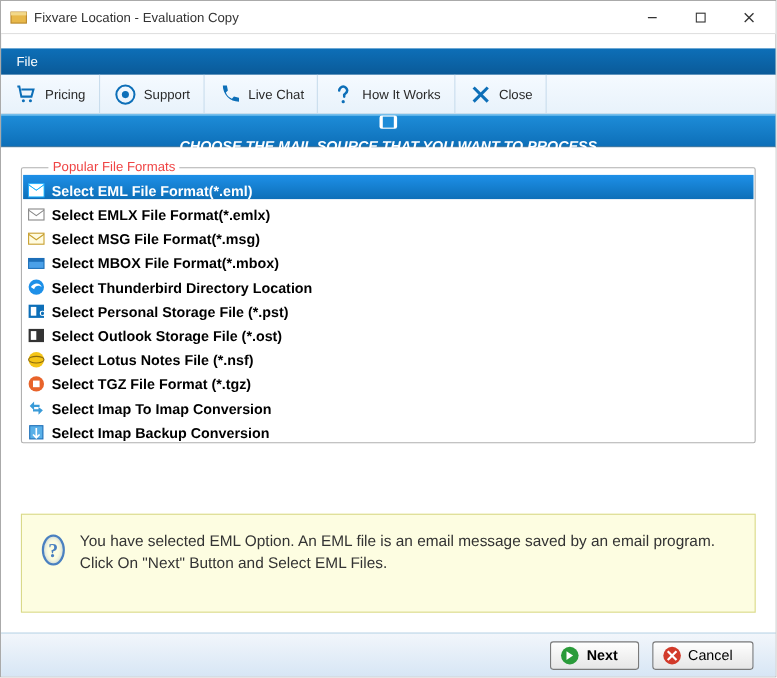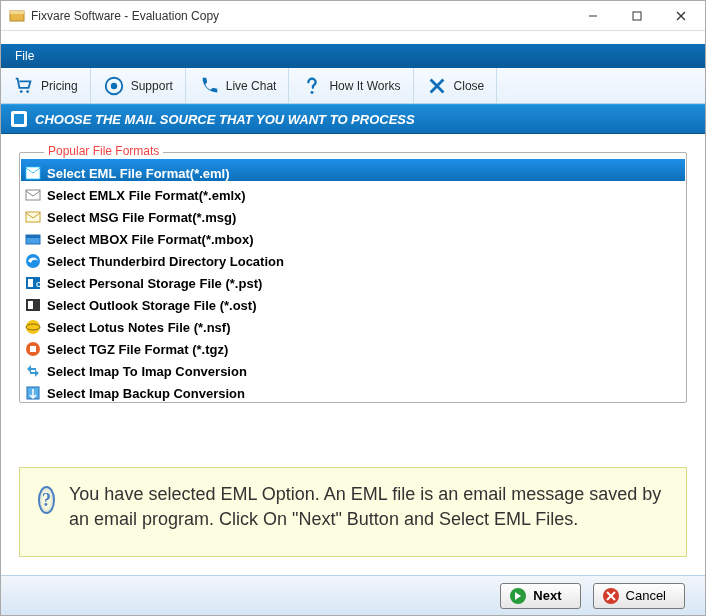--- a/index.html
+++ b/index.html
@@ -8,53 +8,53 @@
   .titlebar { height: 30px; background: #fff; display: flex; align-items: center; padding: 0 2px 0 8px; border-bottom: 1px solid #e0e0e0; }
   .titlebar .app-icon { width: 16px; height: 16px; margin-right: 6px; }
   .titlebar .title-text { flex: 1; color: #333; font-size: 12px; }
   .titlebar .win-controls { display: flex; }
   .titlebar .win-btn { width: 44px; height: 28px; display: flex; align-items: center; justify-content: center; color: #333; }
   .menubar { height: 24px; background: linear-gradient(#0d6fb8, #0a5a98); display: flex; align-items: center; padding: 0 6px; color: #fff; font-size: 12px; margin-top: 13px; }
   .menubar .menu-item { padding: 3px 8px; }
   .toolbar { height: 36px; background: linear-gradient(#f5faff, #e8f2fb); border-bottom: 1px solid #b7d2e6; display: flex; align-items: stretch; }
   .toolbar .tb-btn { display: flex; align-items: center; gap: 6px; padding: 0 12px; border-right: 1px solid #c9dded; color: #2a2a2a; font-size: 12px; }
   .toolbar .tb-btn .tb-icon { width: 22px; height: 22px; display: inline-block; }
-  .section-header { height: 30px; background: linear-gradient(#1d8cd8, #0d6fb8); display: flex; align-items: center; color: #fff; font-weight: bold; font-style: italic; font-size: 13px; padding: 0 10px; gap: 8px; border-top: 1px solid #2b9fe6; border-bottom: 1px solid #0a5284; }
+  .section-header { height: 30px; background: linear-gradient(#1d8cd8, #0d6fb8); display: flex; align-items: center; color: #fff; font-weight: bold; font-style: italic; font-size: 13px; padding: 0 10px; gap: 8px; border-top: 1px solid #2b9fe6; border-bottom: 1px solid #0a5284; flex-direction: column; }
   .section-header .sh-icon { width: 16px; height: 16px; background: #fff; border-radius: 2px; display: flex; align-items: center; justify-content: center; }
   .content { flex: 1; background: #fff; padding: 18px; display: flex; flex-direction: column; gap: 14px; overflow: hidden; }
   .groupbox { border: 1px solid #b0b0b0; border-radius: 2px; padding: 6px 1px 1px 1px; position: relative; }
   .groupbox .legend { position: absolute; top: -9px; left: 24px; background: #fff; padding: 0 4px; color: #ef4444; font-size: 12px; }
   .format-list { display: flex; flex-direction: column; }
   .fmt-item { display: flex; align-items: flex-end; gap: 6px; height: 22px; padding: 0 4px; color: #000; font-weight: bold; font-size: 13px; cursor: default; }
   .fmt-item.selected { background: linear-gradient(#1e90e8, #0d6fb8); color: #fff; }
   .fmt-item.selected .fmt-icon { filter: brightness(1.2); }
   .fmt-icon { width: 16px; height: 16px; display: inline-block; flex-shrink: 0; }
   .spacer { flex: 1; }
   .infobox { background: #fdfde1; border: 1px solid #d9d98a; padding: 14px 18px; display: flex; align-items: flex-start; gap: 14px; min-height: 90px; }
   .infobox .info-icon { width: 28px; height: 28px; border-radius: 50%; border: 2px solid #4a80c0; display: flex; align-items: center; justify-content: center; color: #4a80c0; font-weight: bold; font-size: 18px; font-family: Georgia, serif; margin-top: 4px; box-shadow: inset 0 0 4px rgba(80,120,180,.4); }
-  .infobox .info-text { color: #333; font-size: 18px; line-height: 1.4; }
+  .infobox .info-text { color: #333; font-size: 14px; line-height: 1.4; }
   .button-bar { height: 40px; background: linear-gradient(#f2f6fb, #d7e6f5); border-top: 1px solid #b7d2e6; display: flex; align-items: center; justify-content: flex-end; padding: 0 20px; gap: 12px; }
   .btn { display: flex; align-items: center; gap: 6px; padding: 3px 18px 3px 8px; border: 1px solid #7a7a7a; border-radius: 3px; background: linear-gradient(#fefefe, #e6e6e6); font-size: 13px; min-width: 64px; height: 26px; }
   .btn.primary { font-weight: bold; }
   .btn .btn-icon { width: 18px; height: 18px; display: inline-block; }
   svg { display: block; }
 </style>
 </head>
 <body>
 
 <div class="window">
 
   <div class="titlebar">
     <span class="app-icon">
       <svg viewBox="0 0 16 16">
           <rect x="1" y="3" width="14" height="10" fill="#e8b84a" stroke="#b8872a"></rect>
           <rect x="1" y="3" width="14" height="3" fill="#f2d88a"></rect>
         </svg>
     </span>
-    <span class="title-text">Fixvare Software - Evaluation Copy</span>
+    <span class="title-text">Fixvare Location - Evaluation Copy</span>
     <div class="win-controls">
       <div class="win-btn">
           <svg width="10" height="10" viewBox="0 0 10 10">
             <line x1="1" y1="5" x2="9" y2="5" stroke="currentColor" stroke-width="1"></line>
           </svg>
         </div>
       <div class="win-btn">
           <svg width="10" height="10" viewBox="0 0 10 10">
             <rect x="1" y="1" width="8" height="8" fill="none" stroke="currentColor" stroke-width="1"></rect>
           </svg>

